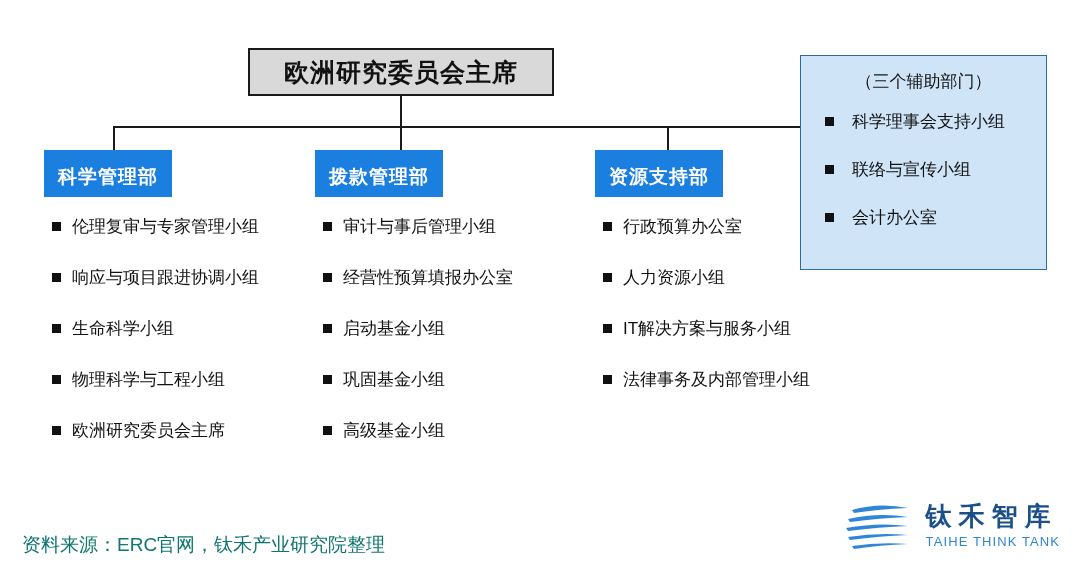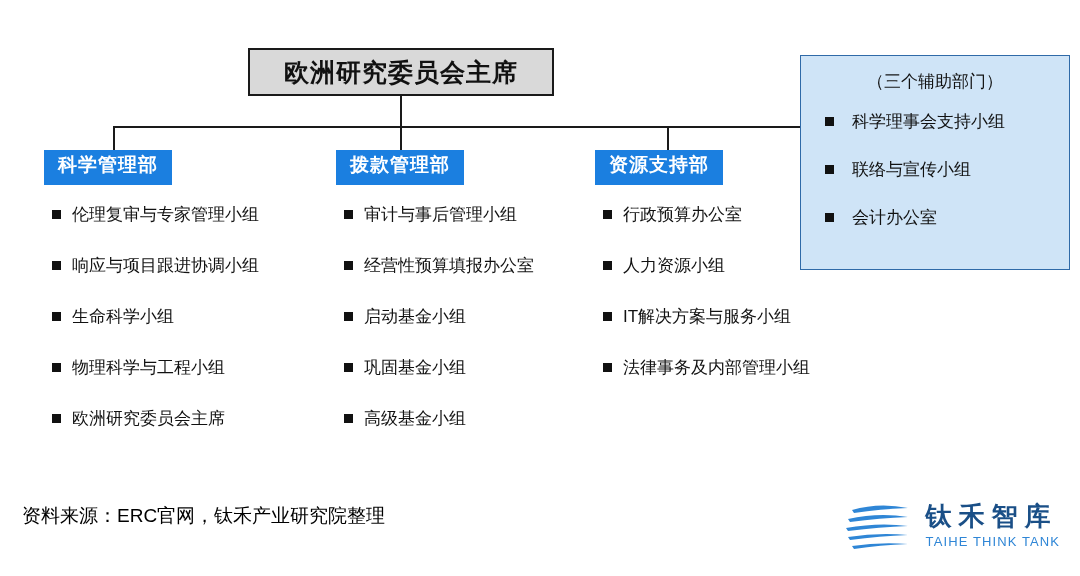--- a/index.html
+++ b/index.html
@@ -54,30 +54,30 @@
   .v-line {
     width: 1.5px;
   }
 
   
   .column {
     position: absolute;
     top: 150px;
   }
   .col-1 { left: 44px;  width: 270px; }
-  .col-2 { left: 336px; width: 270px; }
+  .col-2 { left: 315px; width: 270px; }
   .col-3 { left: 595px; width: 280px; }
 
   .dept-header {
     display: inline-block;
     background: #1b7fe0;
     color: #ffffff;
     font-size: 19px;
     font-weight: bold;
-    padding: 2px 14px 7px 14px;
+    padding: 14px 14px 7px 14px;
     letter-spacing: 1px;
     white-space: nowrap;
   }
 
   .item-list {
     margin: 8px;
     padding: 0;
     list-style: none;
     margin-top: 18px;
   }
@@ -97,21 +97,21 @@
     margin-right: 11px;
     margin-top: 7px;
     flex: 0 0 auto;
   }
 
   
   .aside-box {
     position: absolute;
     left: 800px;
     top: 55px;
-    width: 270px;
+    width: 247px;
     height: 215px;
     background: #cfe4f7;
     border: 1.5px solid #2f6aa8;
     box-sizing: border-box;
     padding: 14px 16px 10px 16px;
   }
   .aside-title {
     text-align: center;
     font-size: 17px;
     color: #111111;
@@ -131,23 +131,23 @@
     white-space: nowrap;
   }
   .aside-list .bullet {
     margin-right: 18px;
   }
 
   
   .source-note {
     position: absolute;
     left: 22px;
-    top: 503px;
+    top: 532px;
     font-size: 19px;
-    color: #000000;
+    color: #0f766e;
     white-space: nowrap;
   }
 
   .logo {
     position: absolute;
     right: 20px;
     top: 500px;
     display: flex;
     align-items: center;
   }

